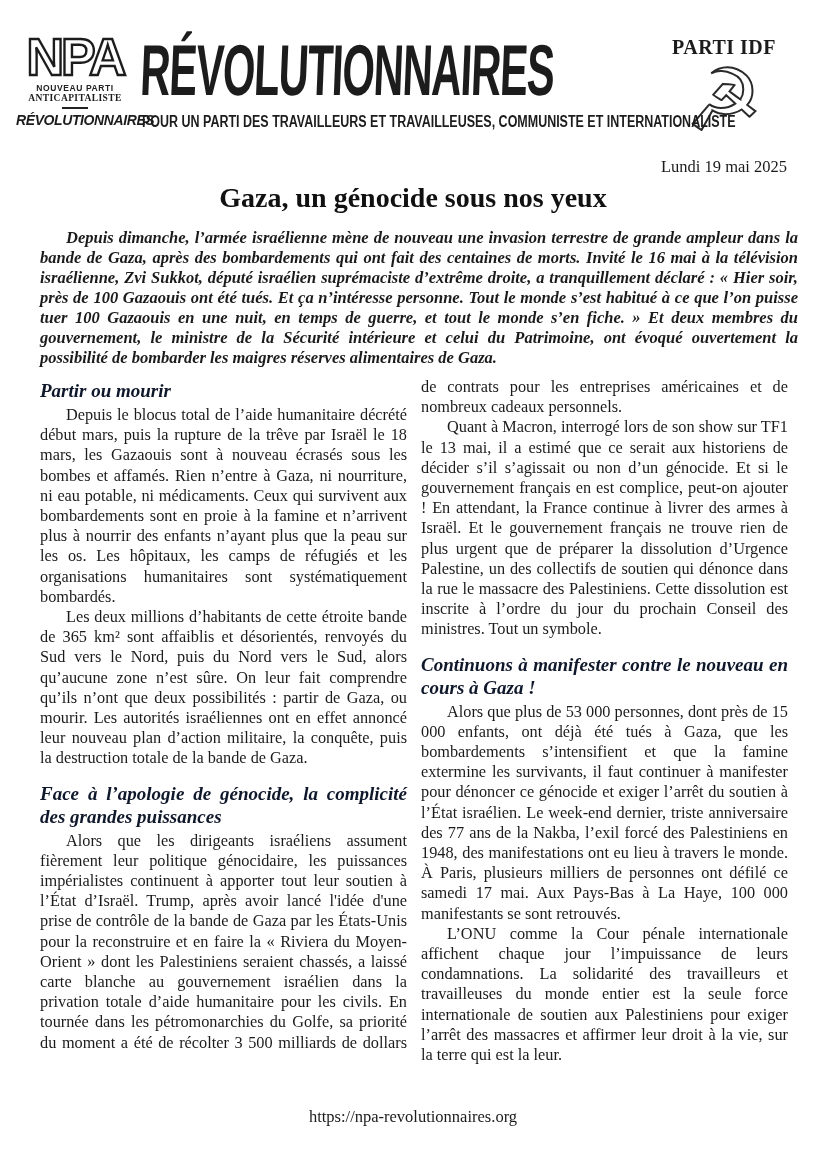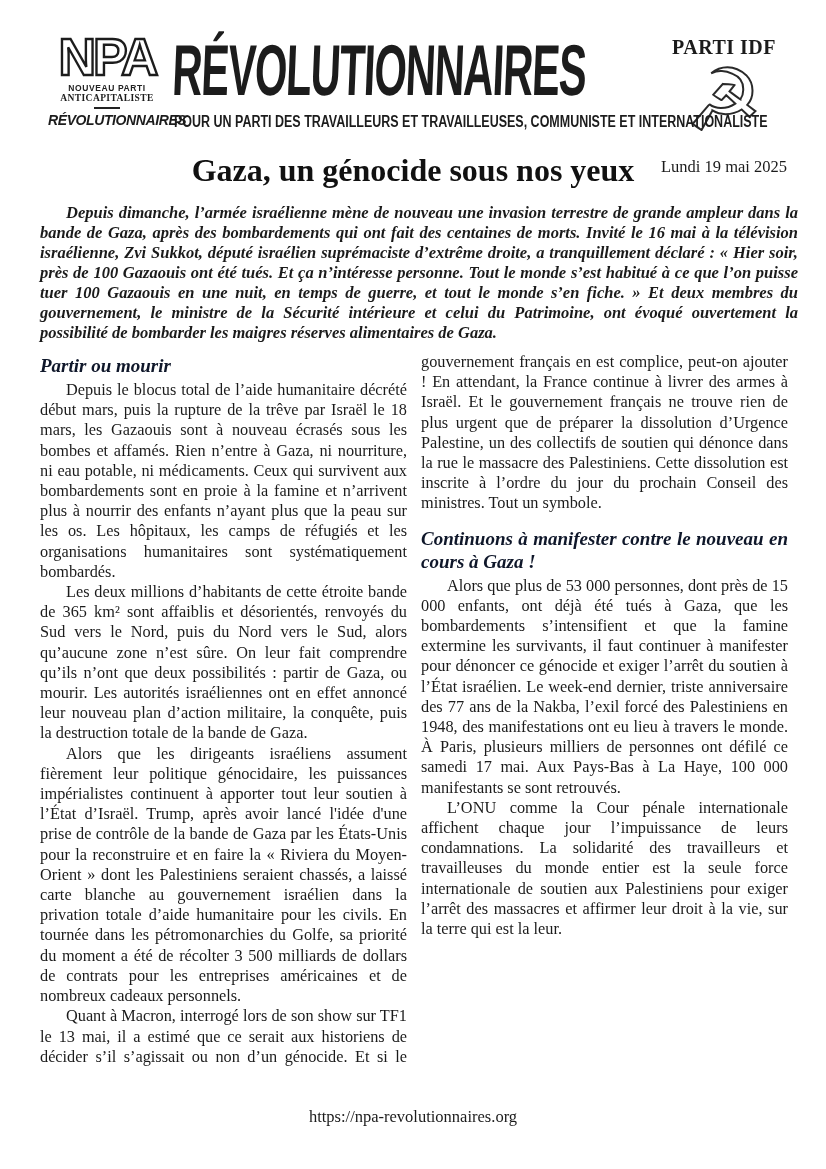--- a/index.html
+++ b/index.html
@@ -5,21 +5,21 @@
   * { margin:0; padding:0; box-sizing:border-box; }
   html, body { background:#ffffff; }
   body {
     width:826px; height:1169px;
     font-family:"Liberation Serif", serif;
     color:#1b1b1b;
   }
   .page { position:relative; width:826px; height:1169px; background:#fff; overflow:hidden; }
 
   
-  .masthead { display:flex; align-items:flex-start; padding:34px 26px 0 48px; height:152px; }
+  .masthead { display:flex; align-items:flex-start; padding:34px 26px 0 16px; height:152px; }
   .logo-block { width:118px; flex:none; text-align:center; }
   .npa-outline {
     font-family:"Liberation Sans", sans-serif; font-weight:bold;
     font-size:52px; line-height:0.92; letter-spacing:-3px;
     color:#ffffff; -webkit-text-stroke:2.4px #1c1c1c;
   }
   .npa-sub1 { font-family:"Liberation Sans", sans-serif; font-weight:bold; font-size:8.5px; letter-spacing:.6px; color:#222; margin-top:1px; }
   .npa-sub2 { font-family:Liberation Serif, serif; font-weight:bold; font-size:9.5px; letter-spacing:.4px; color:#1c1c1c; }
   .npa-line { width:26px; border-top:2px solid #222; margin:4px auto 3px; }
   .npa-rev  { font-family:"Liberation Sans", sans-serif; font-weight:bold; font-style:italic; font-size:14px; letter-spacing:-.4px; color:#1c1c1c; }
@@ -38,21 +38,21 @@
 
   .mast-right { width:152px; flex:none; text-align:center; padding-top:2px; }
   .suez { font-weight:bold; font-size:20px; letter-spacing:.5px; white-space:nowrap; }
   .hs-glyph {
     font-family:"DejaVu Sans", sans-serif; font-size:86px; line-height:.95;
     color:#ffffff; -webkit-text-stroke:2px #2a2a2a; margin-top:1px;
   }
   .date { font-size:16.5px; margin-top:15px; white-space:nowrap; }
 
   
-  .article-title { text-align:center; font-weight:bold; font-size:32px; margin-top:0; color:#111; }
+  .article-title { text-align:center; font-weight:bold; font-size:28px; margin-top:30px; color:#111; }
   .intro {
     margin:14px 28px 0 40px;
     font-weight:bold; font-style:italic;
     font-size:16.5px; line-height:20px;
     text-align:justify; text-indent:26px;
   }
   .columns {
     margin:9px 38px 0 40px;
     height:716px; overflow:hidden;
     column-count:2; column-gap:14px; column-fill:auto;
@@ -99,20 +99,21 @@
   <p class="intro">Depuis dimanche, l’armée israélienne mène de nouveau une invasion terrestre de grande ampleur dans la bande de Gaza, après des bombardements qui ont fait des centaines de morts. Invité le 16 mai à la télévision israélienne, Zvi Sukkot, député israélien suprémaciste d’extrême droite, a tranquillement déclaré : « Hier soir, près de 100 Gazaouis ont été tués. Et ça n’intéresse personne. Tout le monde s’est habitué à ce que l’on puisse tuer 100 Gazaouis en une nuit, en temps de guerre, et tout le monde s’en fiche. »  Et deux membres du gouvernement, le ministre de la Sécurité intérieure et celui du Patrimoine, ont évoqué ouvertement la possibilité de bombarder les maigres réserves alimentaires de Gaza.</p>
 
   <div class="columns">
     <section>
       <h2>Partir ou mourir</h2>
       <p>Depuis le blocus total de l’aide humanitaire décrété début mars, puis la rupture de la trêve par Israël le 18 mars, les Gazaouis sont à nouveau écrasés sous les bombes et affamés. Rien n’entre à Gaza, ni nourriture, ni eau potable, ni médicaments. Ceux qui survivent aux bombardements sont en proie à la famine et n’arrivent plus à nourrir des enfants n’ayant plus que la peau sur les os. Les hôpitaux, les camps de réfugiés et les organisations humanitaires sont systématiquement bombardés.</p>
       <p>Les deux millions d’habitants de cette étroite bande de 365 km² sont affaiblis et désorientés, renvoyés du Sud vers le Nord, puis du Nord vers le Sud, alors qu’aucune zone n’est sûre. On leur fait comprendre qu’ils n’ont que deux possibilités : partir de Gaza, ou mourir. Les autorités israéliennes ont en effet annoncé leur nouveau plan d’action militaire, la conquête, puis la destruction totale de la bande de Gaza.</p>
     </section>
 
     <section>
+      <h2>Face à l’apologie de génocide, la complicité des grandes puissances</h2>
       <p>Alors que les dirigeants israéliens assument fièrement leur politique génocidaire, les puissances impérialistes continuent à apporter tout leur soutien à l’État d’Israël. Trump, après avoir lancé l'idée d'une prise de contrôle de la bande de Gaza par les États-Unis pour la reconstruire et en faire la « Riviera du Moyen-Orient » dont les Palestiniens seraient chassés, a laissé carte blanche au gouvernement israélien dans la privation totale d’aide humanitaire pour les civils. En tournée dans les pétromonarchies du Golfe, sa priorité du moment a été de récolter 3 500 milliards de dollars de contrats pour les entreprises américaines et de nombreux cadeaux personnels.</p>
       <p>Quant à Macron, interrogé lors de son show sur TF1 le 13 mai, il a estimé que ce serait aux historiens de décider s’il s’agissait ou non d’un génocide. Et si le gouvernement français en est complice, peut-on ajouter ! En attendant, la France continue à livrer des armes à Israël. Et le gouvernement français ne trouve rien de plus urgent que de préparer la dissolution d’Urgence Palestine, un des collectifs de soutien qui dénonce dans la rue le massacre des Palestiniens. Cette dissolution est inscrite à l’ordre du jour du prochain Conseil des ministres. Tout un symbole.</p>
     </section>
 
     <section>
       <h2>Continuons à manifester contre le nouveau en cours à Gaza !</h2>
       <p>Alors que plus de 53 000 personnes, dont près de 15 000 enfants, ont déjà été tués à Gaza, que les bombardements s’intensifient et que la famine extermine les survivants, il faut continuer à manifester pour dénoncer ce génocide et exiger l’arrêt du soutien à l’État israélien. Le week-end dernier, triste anniversaire des 77 ans de la Nakba, l’exil forcé des Palestiniens en 1948, des manifestations ont eu lieu à travers le monde. À Paris, plusieurs milliers de personnes ont défilé ce samedi 17 mai. Aux Pays-Bas à La Haye, 100 000 manifestants se sont retrouvés.</p>
       <p>L’ONU comme la Cour pénale internationale affichent chaque jour l’impuissance de leurs condamnations. La solidarité des travailleurs et travailleuses du monde entier est la seule force internationale de soutien aux Palestiniens pour exiger l’arrêt des massacres et affirmer leur droit à la vie, sur la terre qui est la leur.</p>
     </section>
   </div>

